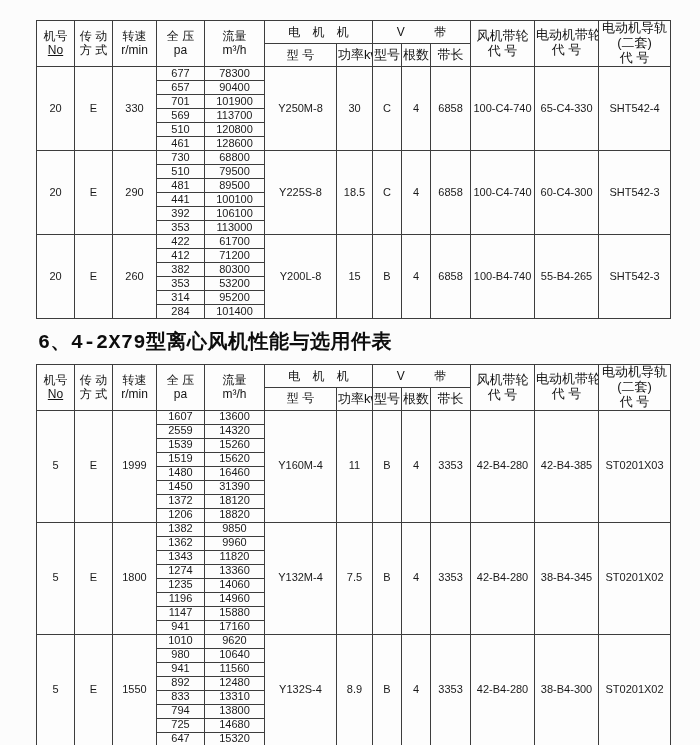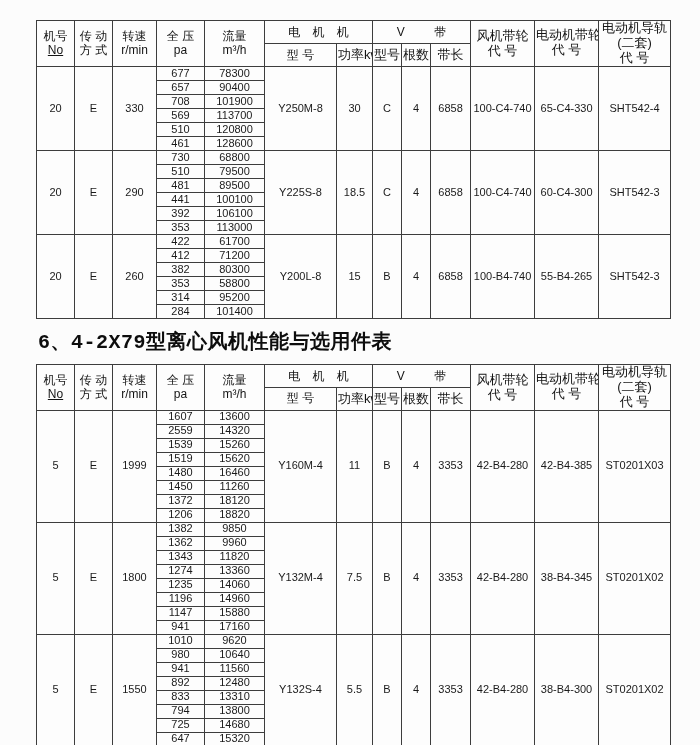--- a/index.html
+++ b/index.html
@@ -93,21 +93,21 @@
             <td class="data" rowspan="6">6858</td>
             <td class="data" rowspan="6">100-C4-740</td>
             <td class="data" rowspan="6">65-C4-330</td>
             <td class="data" rowspan="6">SHT542-4</td>
           </tr>
           <tr>
             <td class="data">657</td>
             <td class="data">90400</td>
           </tr>
           <tr>
-            <td class="data">708</td>
+            <td class="data">701</td>
             <td class="data">101900</td>
           </tr>
           <tr>
             <td class="data">569</td>
             <td class="data">113700</td>
           </tr>
           <tr>
             <td class="data">510</td>
             <td class="data">120800</td>
           </tr>
@@ -168,21 +168,21 @@
           <tr>
             <td class="data">412</td>
             <td class="data">71200</td>
           </tr>
           <tr>
             <td class="data">382</td>
             <td class="data">80300</td>
           </tr>
           <tr>
             <td class="data">353</td>
-            <td class="data">58800</td>
+            <td class="data">53200</td>
           </tr>
           <tr>
             <td class="data">314</td>
             <td class="data">95200</td>
           </tr>
           <tr>
             <td class="data">284</td>
             <td class="data">101400</td>
           </tr>
         </tbody>
@@ -254,21 +254,21 @@
           <tr>
             <td class="data">1519</td>
             <td class="data">15620</td>
           </tr>
           <tr>
             <td class="data">1480</td>
             <td class="data">16460</td>
           </tr>
           <tr>
             <td class="data">1450</td>
-            <td class="data">11260</td>
+            <td class="data">31390</td>
           </tr>
           <tr>
             <td class="data">1372</td>
             <td class="data">18120</td>
           </tr>
           <tr>
             <td class="data">1206</td>
             <td class="data">18820</td>
           </tr>
           <tr>
@@ -314,21 +314,21 @@
             <td class="data">941</td>
             <td class="data">17160</td>
           </tr>
           <tr>
             <td class="data" rowspan="8">5</td>
             <td class="data" rowspan="8">E</td>
             <td class="data" rowspan="8">1550</td>
             <td class="data">1010</td>
             <td class="data">9620</td>
             <td class="data" rowspan="8">Y132S-4</td>
-            <td class="data" rowspan="8">5.5</td>
+            <td class="data" rowspan="8">8.9</td>
             <td class="data" rowspan="8">B</td>
             <td class="data" rowspan="8">4</td>
             <td class="data" rowspan="8">3353</td>
             <td class="data" rowspan="8">42-B4-280</td>
             <td class="data" rowspan="8">38-B4-300</td>
             <td class="data" rowspan="8">ST0201X02</td>
           </tr>
           <tr>
             <td class="data">980</td>
             <td class="data">10640</td>

